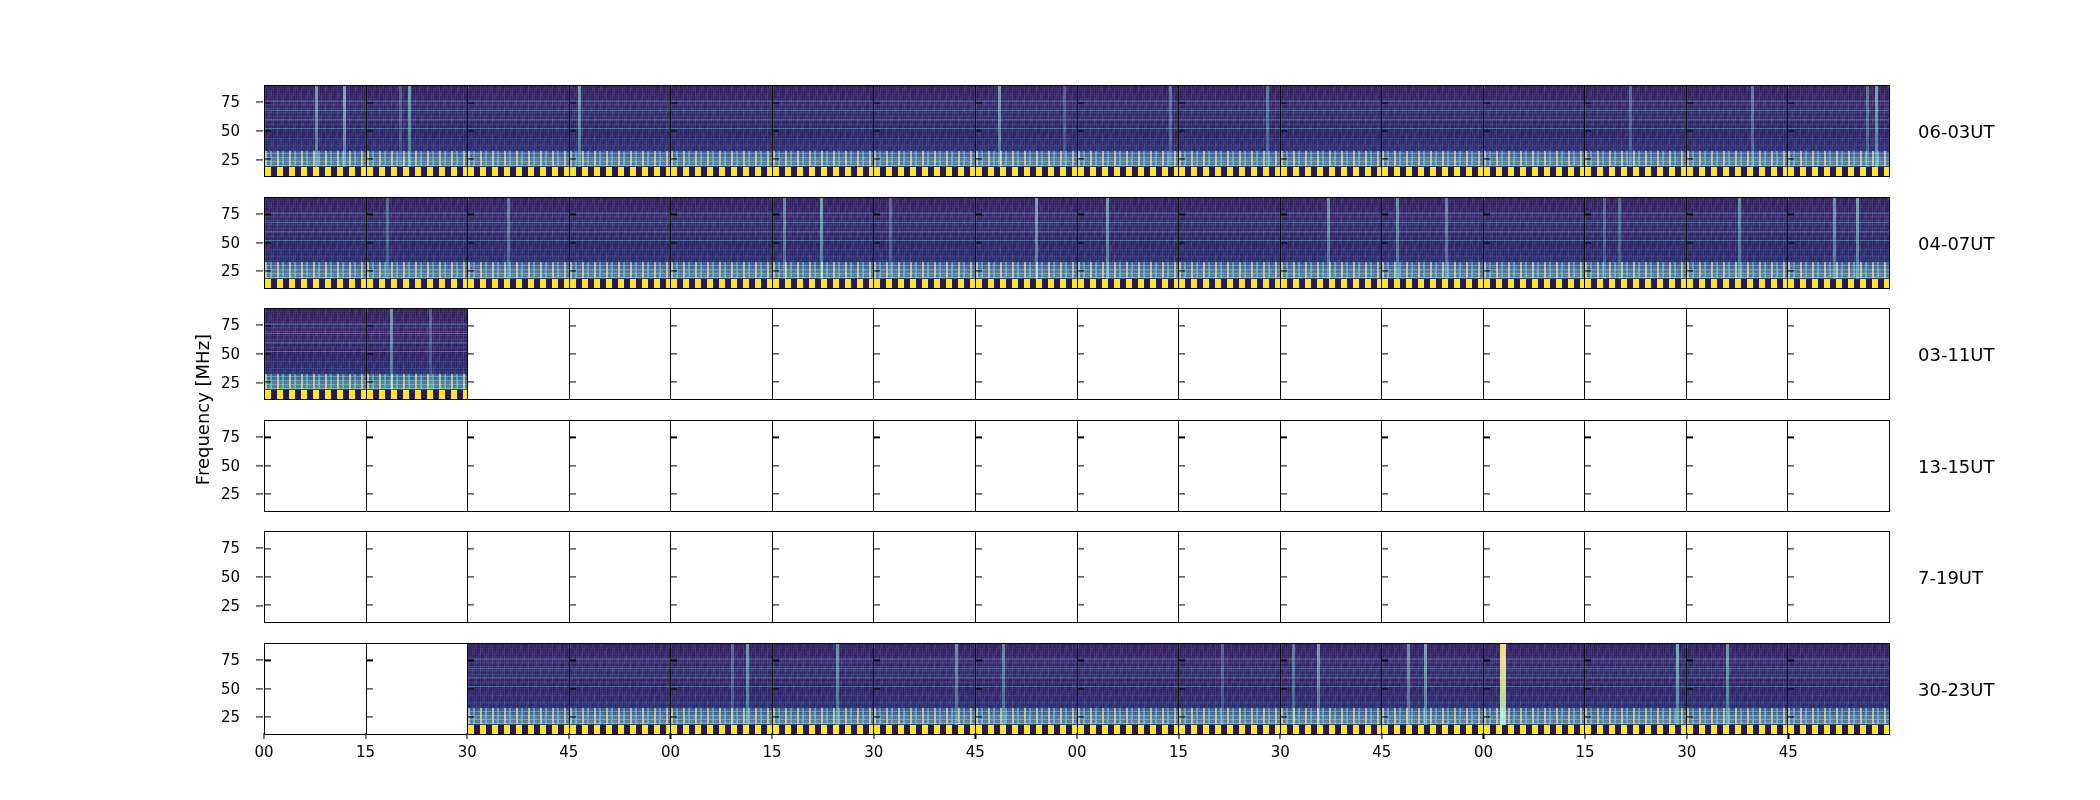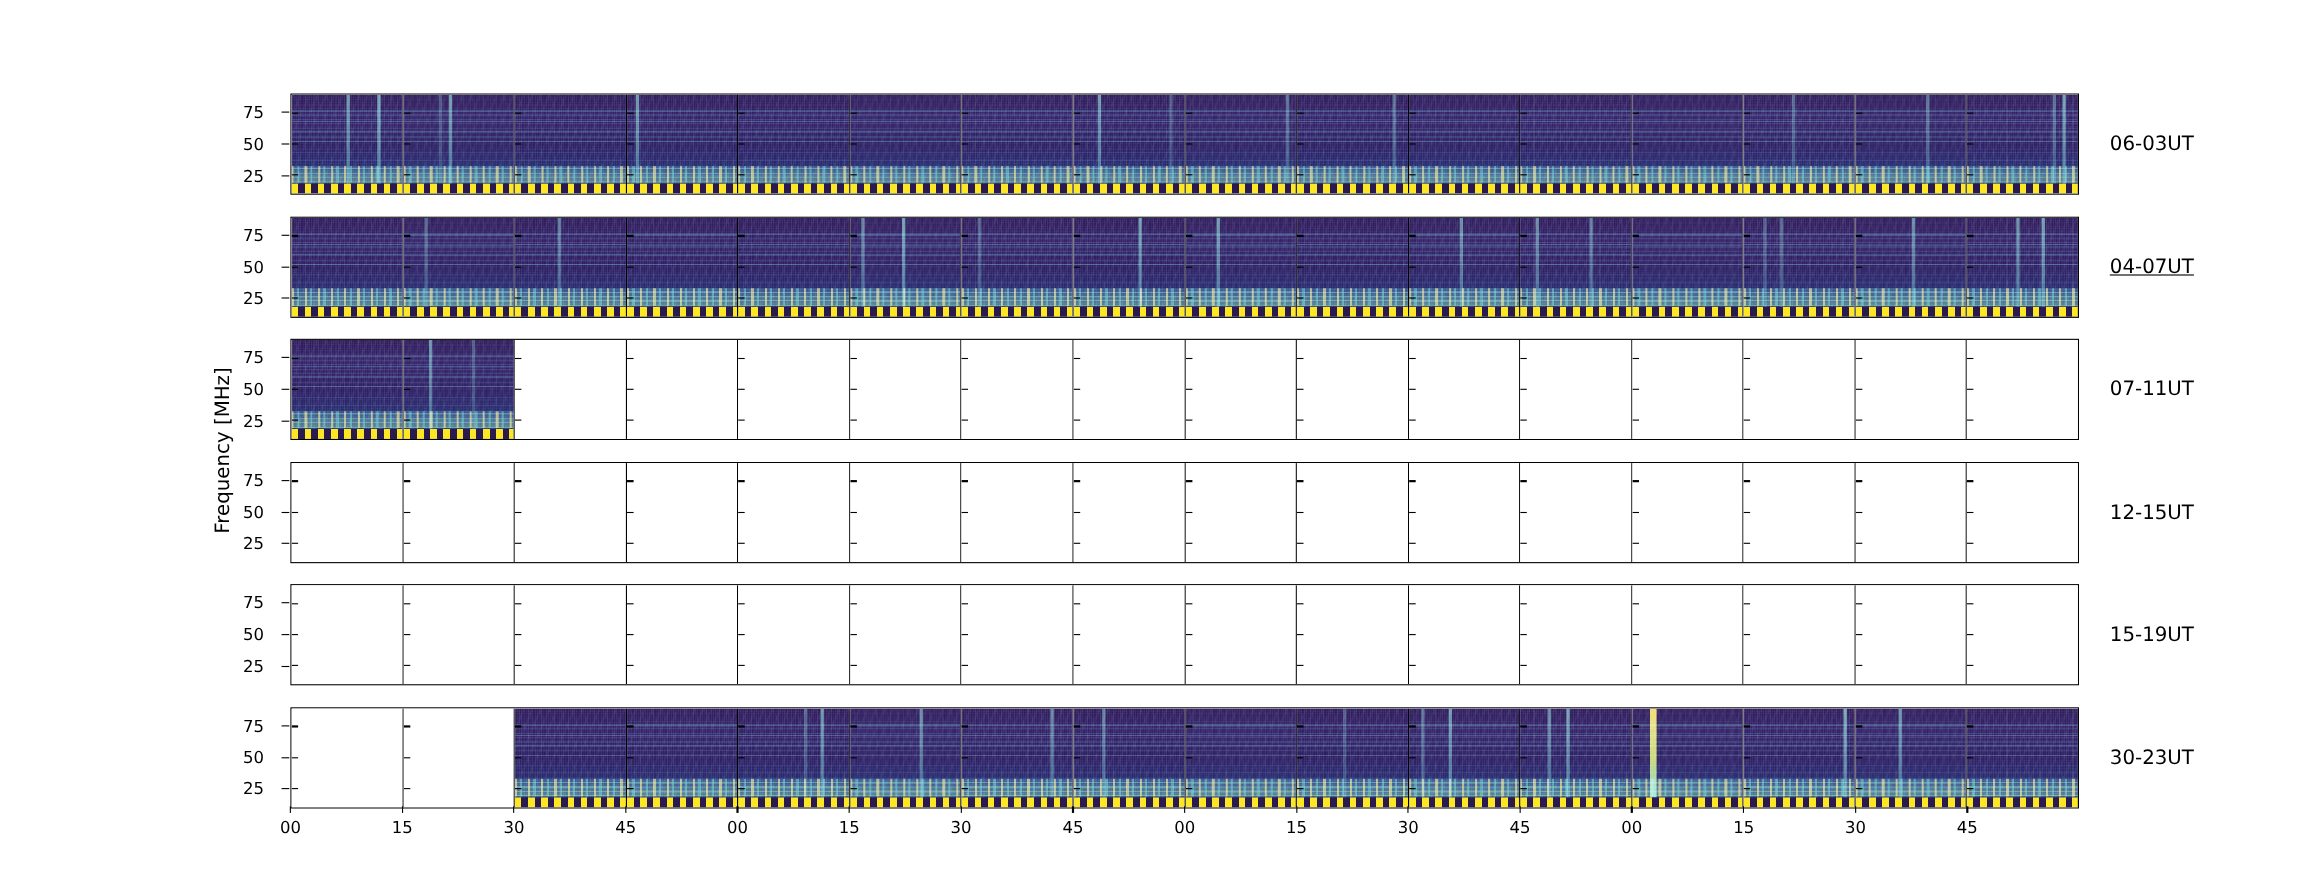--- a/index.html
+++ b/index.html
@@ -1079,24 +1079,24 @@
       </div>
       <div class="ytick" style="position: absolute; left: 0px; width: 240px; text-align: right; top: 717.25px;">25</div>
       <div style="position: absolute; left: 256px; width: 7px; height: 1.2px; background: rgb(0, 0, 0); top: 717.25px; transform: translateY(-50%);"></div>
       <div class="ytick" style="position: absolute; left: 0px; width: 240px; text-align: right; top: 688.5px;">50</div>
       <div style="position: absolute; left: 256px; width: 7px; height: 1.2px; background: rgb(0, 0, 0); top: 688.5px; transform: translateY(-50%);"></div>
       <div class="ytick" style="position: absolute; left: 0px; width: 240px; text-align: right; top: 659.75px;">75</div>
       <div style="position: absolute; left: 256px; width: 7px; height: 1.2px; background: rgb(0, 0, 0); top: 659.75px; transform: translateY(-50%);"></div>
     </div>
   <div id="rowlabels-host">
       <div class="rowlabel" style="top: 131px;">06-03UT</div>
-      <div class="rowlabel" style="top: 242.5px; text-decoration: underline;">04-07UT</div>
-      <div class="rowlabel" style="top: 354px;">07-11UT</div>
-      <div class="rowlabel" style="top: 465.5px;">12-15UT</div>
-      <div class="rowlabel" style="top: 577px;">15-19UT</div>
+      <div class="rowlabel" style="top: 242.5px;">04-07UT</div>
+      <div class="rowlabel" style="top: 354px;">03-11UT</div>
+      <div class="rowlabel" style="top: 465.5px;">13-15UT</div>
+      <div class="rowlabel" style="top: 577px;">7-19UT</div>
       <div class="rowlabel" style="top: 688.5px;">30-23UT</div>
     </div>
 
   <div class="xaxis">
     <div class="xtick-wrap" id="xticks-host">
         <div class="xtick" style="left: 0%;">
           <div class="tmark"></div>
           <div class="tlabel">00</div>
         </div>
         <div class="xtick" style="left: 6.25%;">

